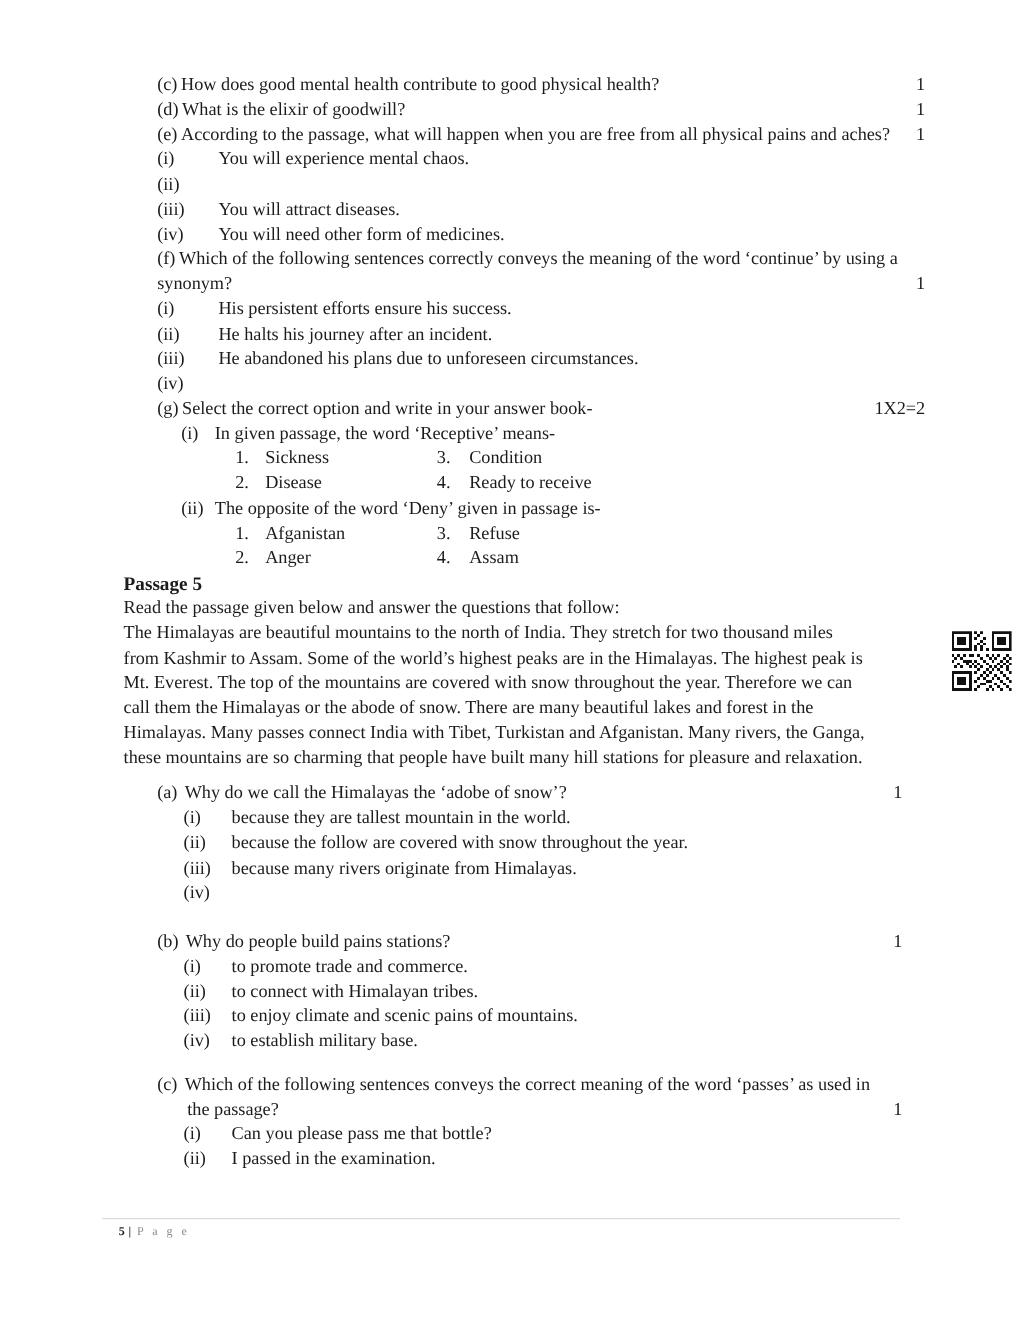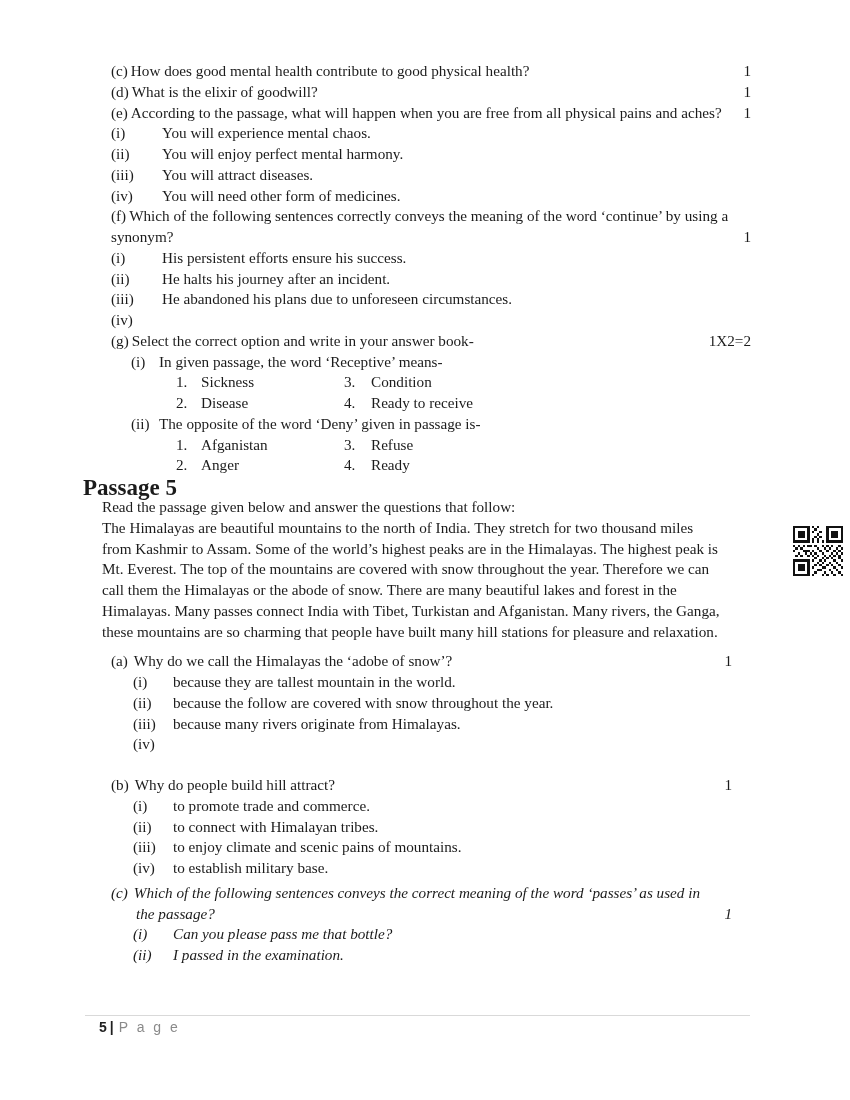--- a/index.html
+++ b/index.html
@@ -1,50 +1,50 @@
 <!DOCTYPE html>
 <html><head>
 <meta charset="utf-8">
 <style>
   html,body{margin:0;padding:0;background:#ffffff;}
   .page{
     position:relative;width:850px;height:1100px;background:#ffffff;overflow:hidden;
     font-family:"Liberation Serif","DejaVu Serif",serif;
     font-size:15.2px;line-height:20.75px;color:#1b1b1b;
   }
-  .content{position:absolute;left:83px;top:61px;width:686px;}
+  .content{position:absolute;left:103px;top:61px;width:686px;}
   
   .secA{margin-left:28px;width:640px;}
   .qrow{position:relative;white-space:nowrap;}
   .qlabel{margin-right:3px;}
   .mark{position:absolute;right:0;top:0;}
   .mark.l2{top:20.75px;}
   .ropt{display:flex;white-space:nowrap;}
   .rlab{flex:0 0 51px;}
   .gsub{margin-left:20px;}
   .gsubrow{display:flex;white-space:nowrap;}
   .glab{flex:0 0 28px;}
   .choices{display:grid;grid-template-columns:25px 143px 27px auto;margin-left:45px;white-space:nowrap;}
   
-  .p5head{font-size:23px;line-height:19px;font-weight:bold;margin-top:2px;}
-  .pline{white-space:nowrap;margin-left:19px;}
+  .p5head{font-size:16px;line-height:19px;font-weight:bold;margin-top:2px;}
+  .pline{white-space:nowrap;}
   .p5q{margin-left:28px;width:621px;}
   .p5q .qlabel{margin-right:6px;}
   .indent2{margin-left:25px;}
   .popt{display:flex;margin-left:22px;white-space:nowrap;}
   .plab{flex:0 0 40px;}
   .mt-a{margin-top:9px;}
   .mt-b{margin-top:20px;}
-  .mt-c{margin-top:4px;font-style:italic;}
+  .mt-c{margin-top:15px;}
   
   .qr{position:absolute;left:793px;top:526px;width:50px;height:50px;}
   .qr svg{display:block;width:50px;height:50px;}
   
   .footer-line{position:absolute;left:85px;top:1015px;width:665px;height:0;border-top:1px solid #d9d9d9;}
-  .footer{position:absolute;left:99px;top:1019px;font-family:Liberation Sans, sans-serif;font-size:14px;line-height:16px;color:#8a8a8a;}
+  .footer{position:absolute;left:99px;top:1019px;font-family:Liberation Serif, serif;font-size:10px;line-height:16px;color:#8a8a8a;}
   .footer .pnum{color:#1f1f1f;font-weight:bold;}
   .footer .pdiv{color:#1f1f1f;font-weight:bold;margin:0 5px 0 3px;}
   .footer .plabel{letter-spacing:2.5px;}
 </style>
 </head>
 <body>
 
 <div class="page">
   <div class="content">
 
@@ -63,21 +63,20 @@
       <div class="qrow">
         <span class="qlabel">(e)</span><span>According to the passage, what will happen when you are free from all physical pains and aches?</span>
         <span class="mark">1</span>
       </div>
       <div class="ropt">
           <span class="rlab">(i)</span>
           <span>You will experience mental chaos.</span>
         </div>
       <div class="ropt">
           <span class="rlab">(ii)</span>
-          <span>You will enjoy perfect mental harmony.</span>
         </div>
       <div class="ropt">
           <span class="rlab">(iii)</span>
           <span>You will attract diseases.</span>
         </div>
       <div class="ropt">
           <span class="rlab">(iv)</span>
           <span>You will need other form of medicines.</span>
         </div>
 
@@ -127,21 +126,21 @@
             <span>The opposite of the word ‘Deny’ given in passage is-</span>
         </div>
         <div class="choices">
           <span>1.</span>
             <span>Afganistan</span>
             <span>3.</span>
             <span>Refuse</span>
           <span>2.</span>
             <span>Anger</span>
             <span>4.</span>
-            <span>Ready</span>
+            <span>Assam</span>
         </div>
       </div>
     </div>
 
     <div class="p5head">Passage 5</div>
     <div class="pline">Read the passage given below and answer the questions that follow:</div>
     <div>
       <div class="pline">The Himalayas are beautiful mountains to the north of India. They stretch for two thousand miles</div>
       <div class="pline">from Kashmir to Assam. Some of the world’s highest peaks are in the Himalayas. The highest peak is</div>
       <div class="pline">Mt. Everest. The top of the mountains are covered with snow throughout the year. Therefore we can</div>
@@ -167,21 +166,21 @@
           <span class="plab">(iii)</span>
           <span>because many rivers originate from Himalayas.</span>
         </div>
       <div class="popt">
           <span class="plab">(iv)</span>
         </div>
     </div>
 
     <div class="p5q mt-b">
       <div class="qrow">
-        <span class="qlabel">(b)</span><span>Why do people build hill attract?</span>
+        <span class="qlabel">(b)</span><span>Why do people build pains stations?</span>
         <span class="mark">1</span>
       </div>
       <div class="popt">
           <span class="plab">(i)</span>
           <span>to promote trade and commerce.</span>
         </div>
       <div class="popt">
           <span class="plab">(ii)</span>
           <span>to connect with Himalayan tribes.</span>
         </div>

